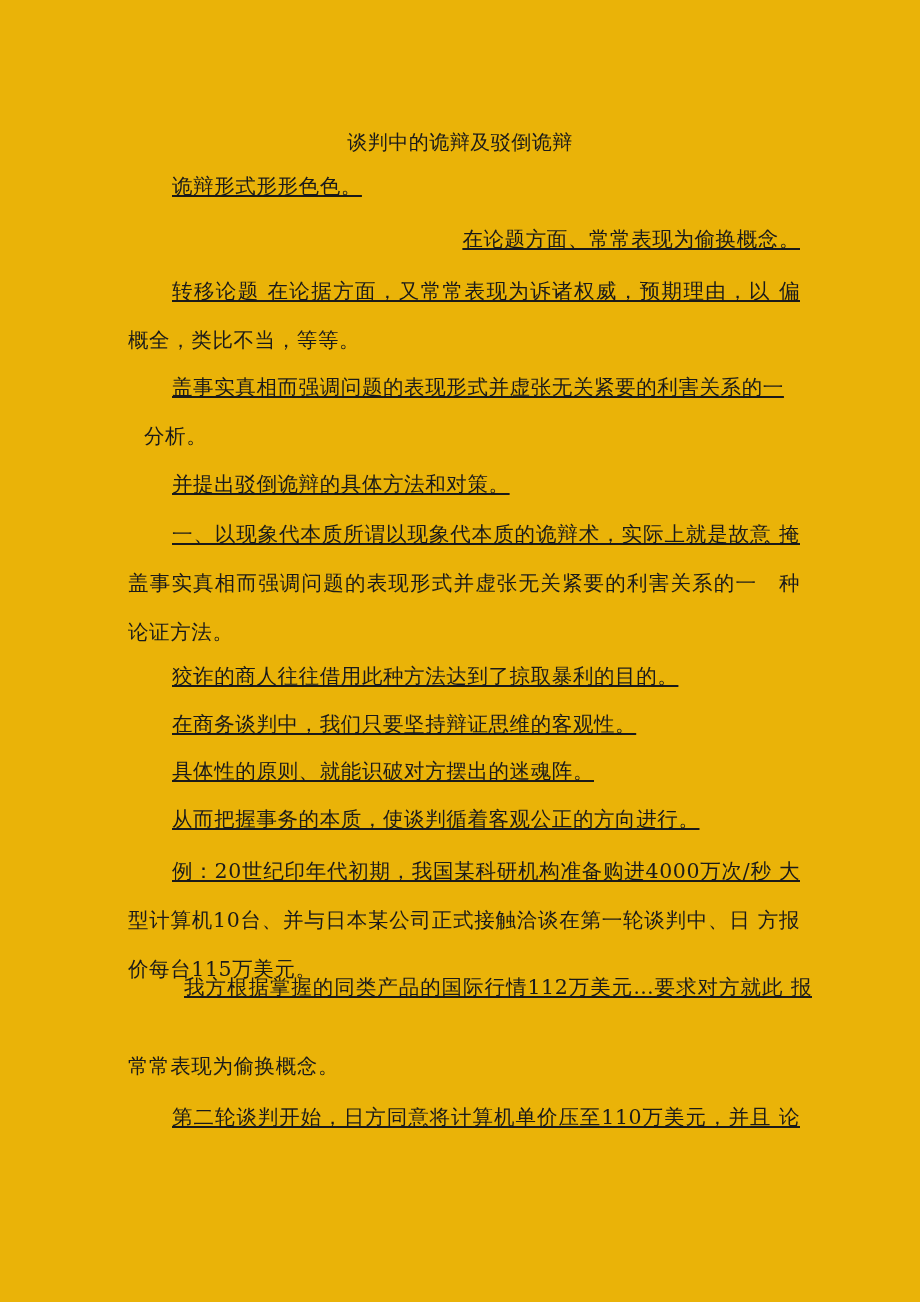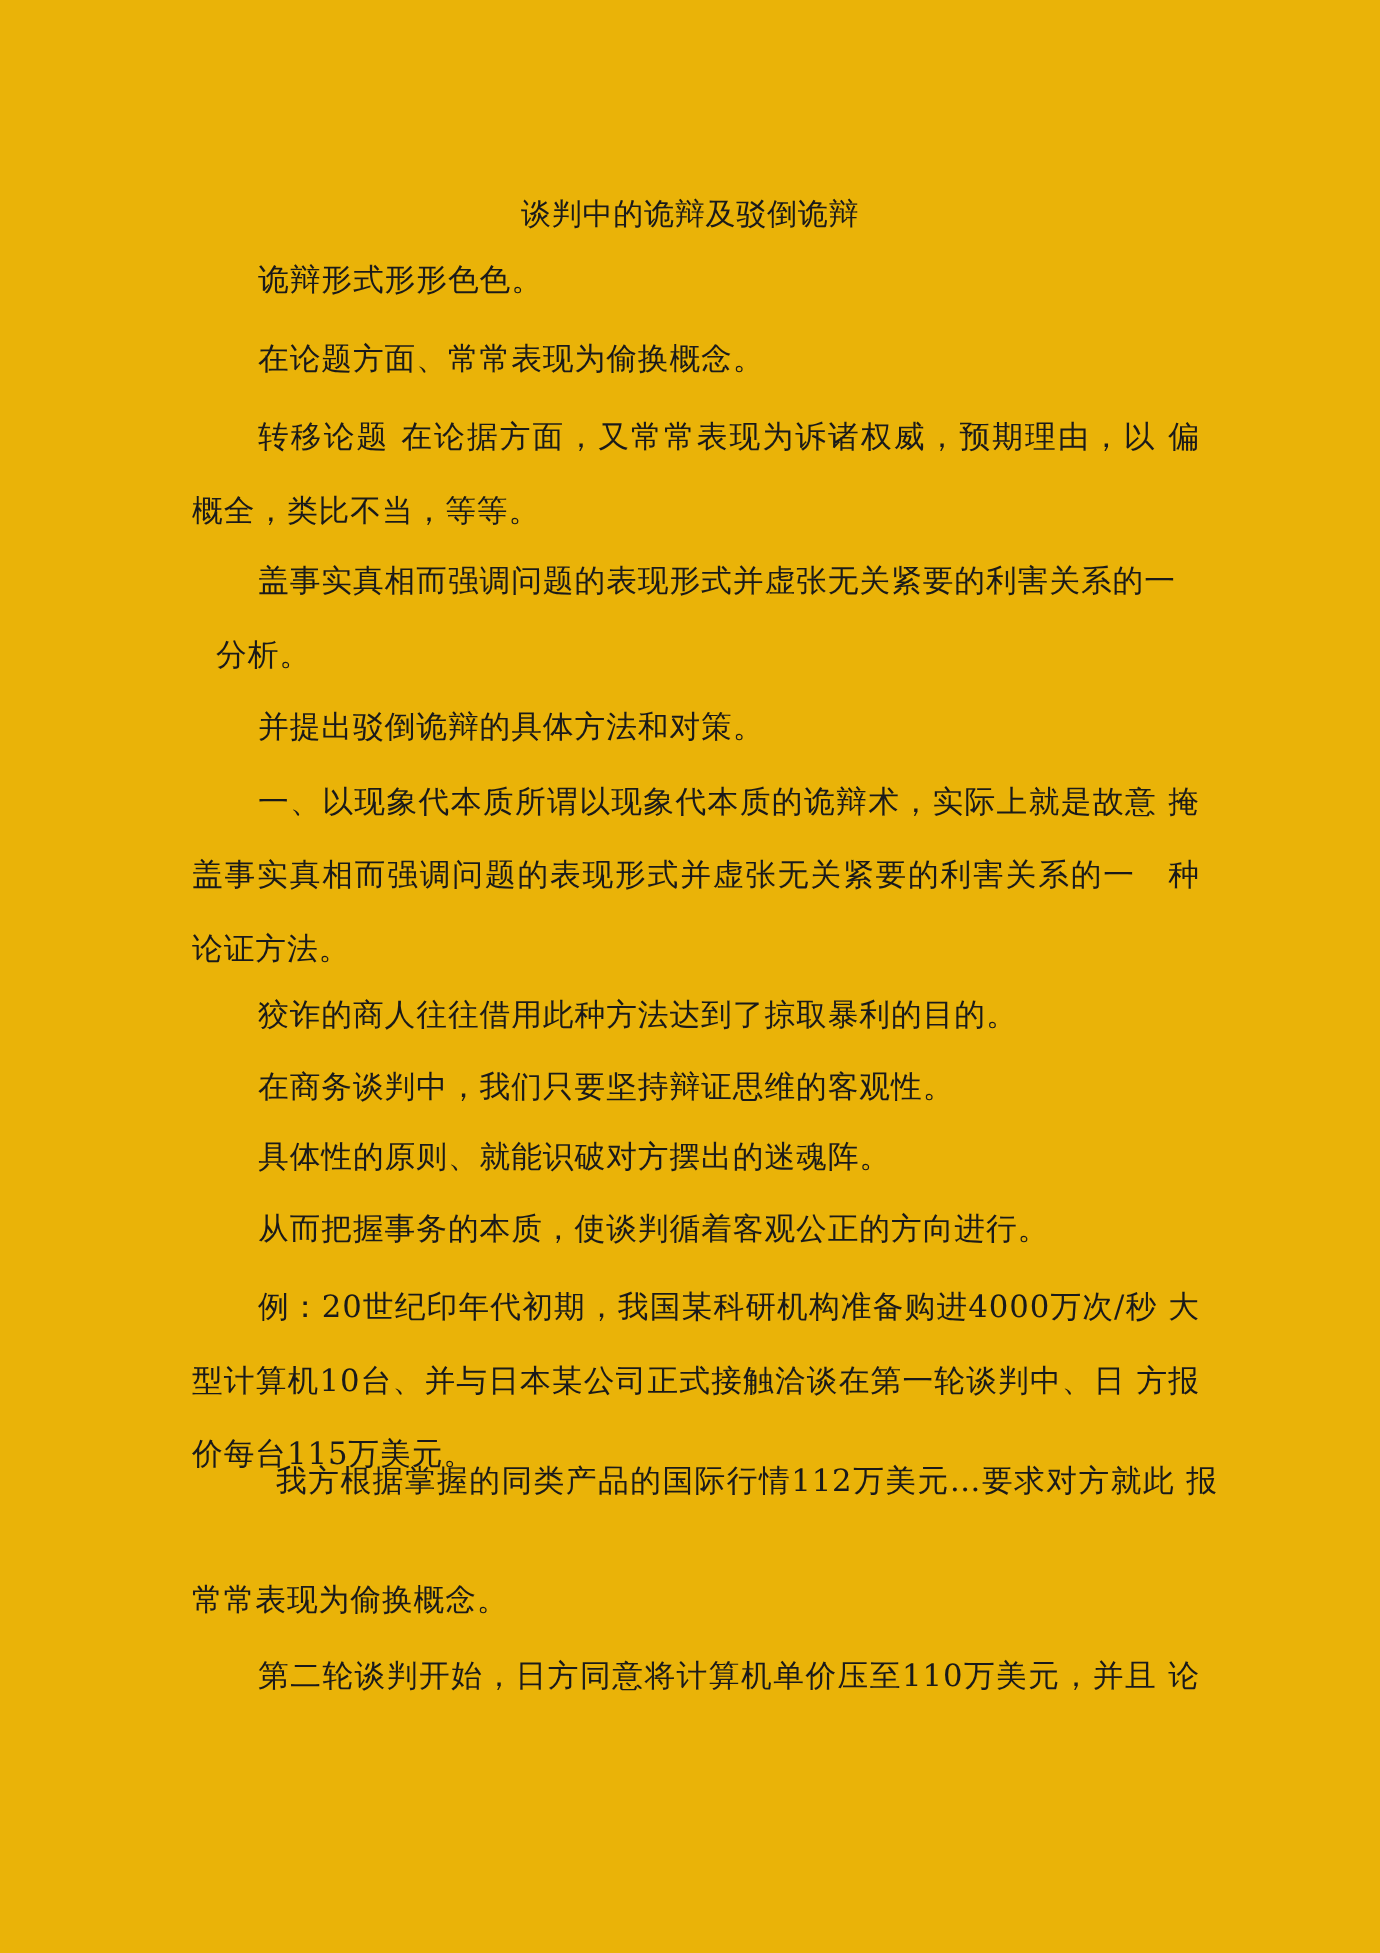--- a/index.html
+++ b/index.html
@@ -39,37 +39,38 @@
       left: 128px;
       width: 672px;
       font-size: 20.5px;
       line-height: 28px;
       white-space: nowrap;
       letter-spacing: 0.6px;
     }
     .line.indent {
       left: 172px;
       width: 628px;
+      text-decoration: underline;
     }
     .line.justify {
       text-align: justify;
       text-align-last: justify;
       white-space: normal;
       overflow: hidden;
       height: 28px;
     }
   </style>
 </head>
 <body>
 
 <div class="page">
   <div class="title">谈判中的诡辩及驳倒诡辩</div>
   <div id="lines">
       <div class="line indent" style="top: 172px;">诡辩形式形形色色。</div>
-      <div class="line indent" style="top: 225px;">在论题方面、常常表现为偷换概念。</div>
+      <div class="line indent" style="top: 225px; text-align: right;">在论题方面、常常表现为偷换概念。</div>
       <div class="line indent justify" style="top: 277px;">转移论题 在论据方面，又常常表现为诉诸权威，预期理由，以 偏</div>
       <div class="line" style="top: 326px;">概全，类比不当，等等。</div>
       <div class="line indent" style="top: 373px;">盖事实真相而强调问题的表现形式并虚张无关紧要的利害关系的一</div>
       <div class="line" style="top: 422px; margin-left: 16px;">分析。</div>
       <div class="line indent" style="top: 470px;">并提出驳倒诡辩的具体方法和对策。</div>
       <div class="line indent justify" style="top: 520px;">一、以现象代本质所谓以现象代本质的诡辩术，实际上就是故意 掩</div>
       <div class="line justify" style="top: 569px;">盖事实真相而强调问题的表现形式并虚张无关紧要的利害关系的一　种</div>
       <div class="line" style="top: 618px;">论证方法。</div>
       <div class="line indent" style="top: 662px;">狡诈的商人往往借用此种方法达到了掠取暴利的目的。</div>
       <div class="line indent" style="top: 710px;">在商务谈判中，我们只要坚持辩证思维的客观性。</div>

